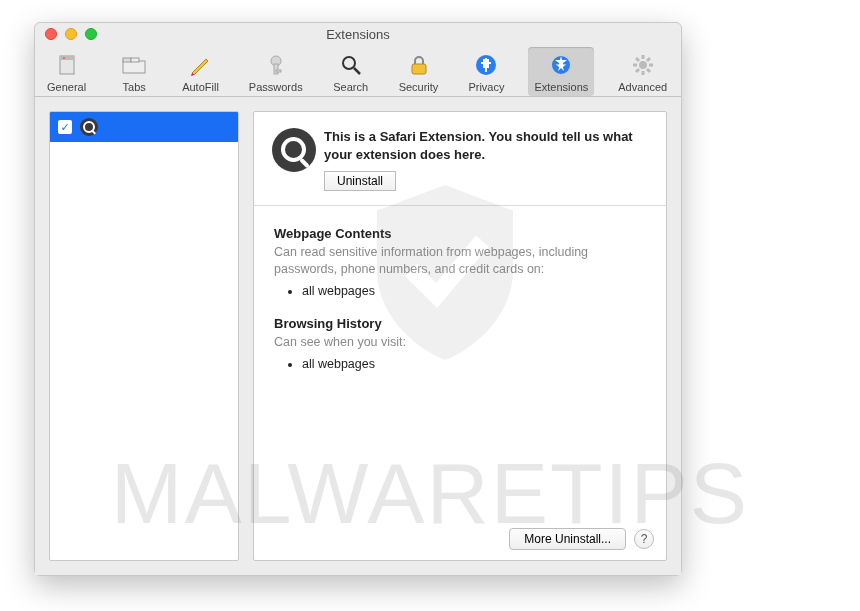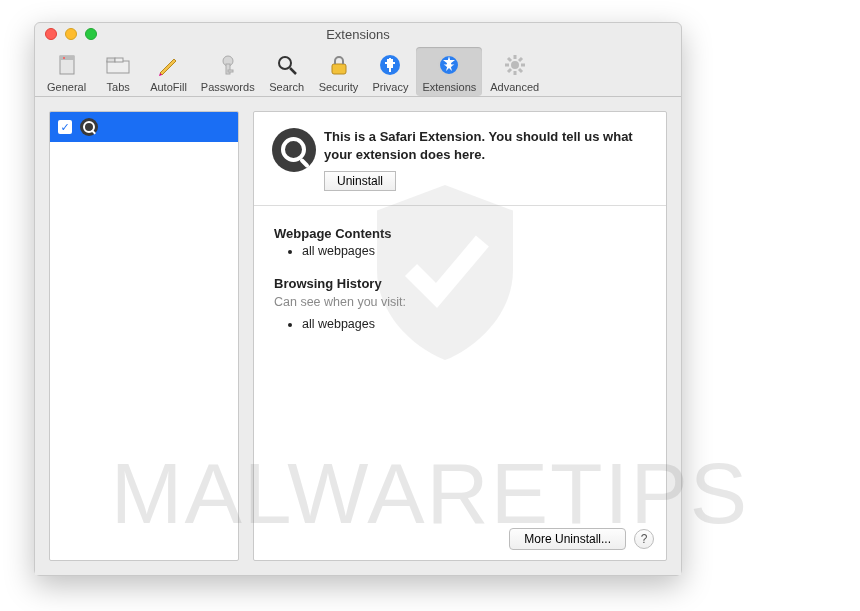--- a/index.html
+++ b/index.html
@@ -38,21 +38,21 @@
   .dot { width: 12px; height: 12px; border-radius: 50%; }
   .red { background:#ff5f57; border:1px solid #e14038; }
   .yellow { background:#febc2e; border:1px solid #d6a222; }
   .green { background:#28c840; border:1px solid #23a934; }
   .title {
     font-size: 13px; color:#4a4a4a;
   }
   .toolbar {
     display:flex;
     padding: 2px 6px 0 6px;
-    gap: 2px;
+    gap: 18px;
     background:#ececec;
     border-bottom:1px solid #c4c4c4;
   }
   .tbitem {
     display:flex; flex-direction:column; align-items:center;
     padding: 4px 6px 3px 6px;
     border-radius:4px;
     cursor:pointer;
     min-width:48px;
   }
@@ -299,20 +299,21 @@
     <div class="detail">
       <div class="detail-top">
         <div class="big-mag"></div>
         <div>
           <div class="desc">This is a Safari Extension. You should tell us what your extension does here.</div>
           <button class="uninstall">Uninstall</button>
         </div>
       </div>
       <div class="detail-body">
         <div class="sect-title">Webpage Contents</div>
+        <div class="sect-sub">Can read sensitive information from webpages, including passwords, phone numbers, and credit cards on:</div>
         <ul class="sect-list">
           <li>all webpages</li>
         </ul>
         <div class="sect-title">Browsing History</div>
         <div class="sect-sub">Can see when you visit:</div>
         <ul class="sect-list">
           <li>all webpages</li>
         </ul>
       </div>
       <div class="footer">

